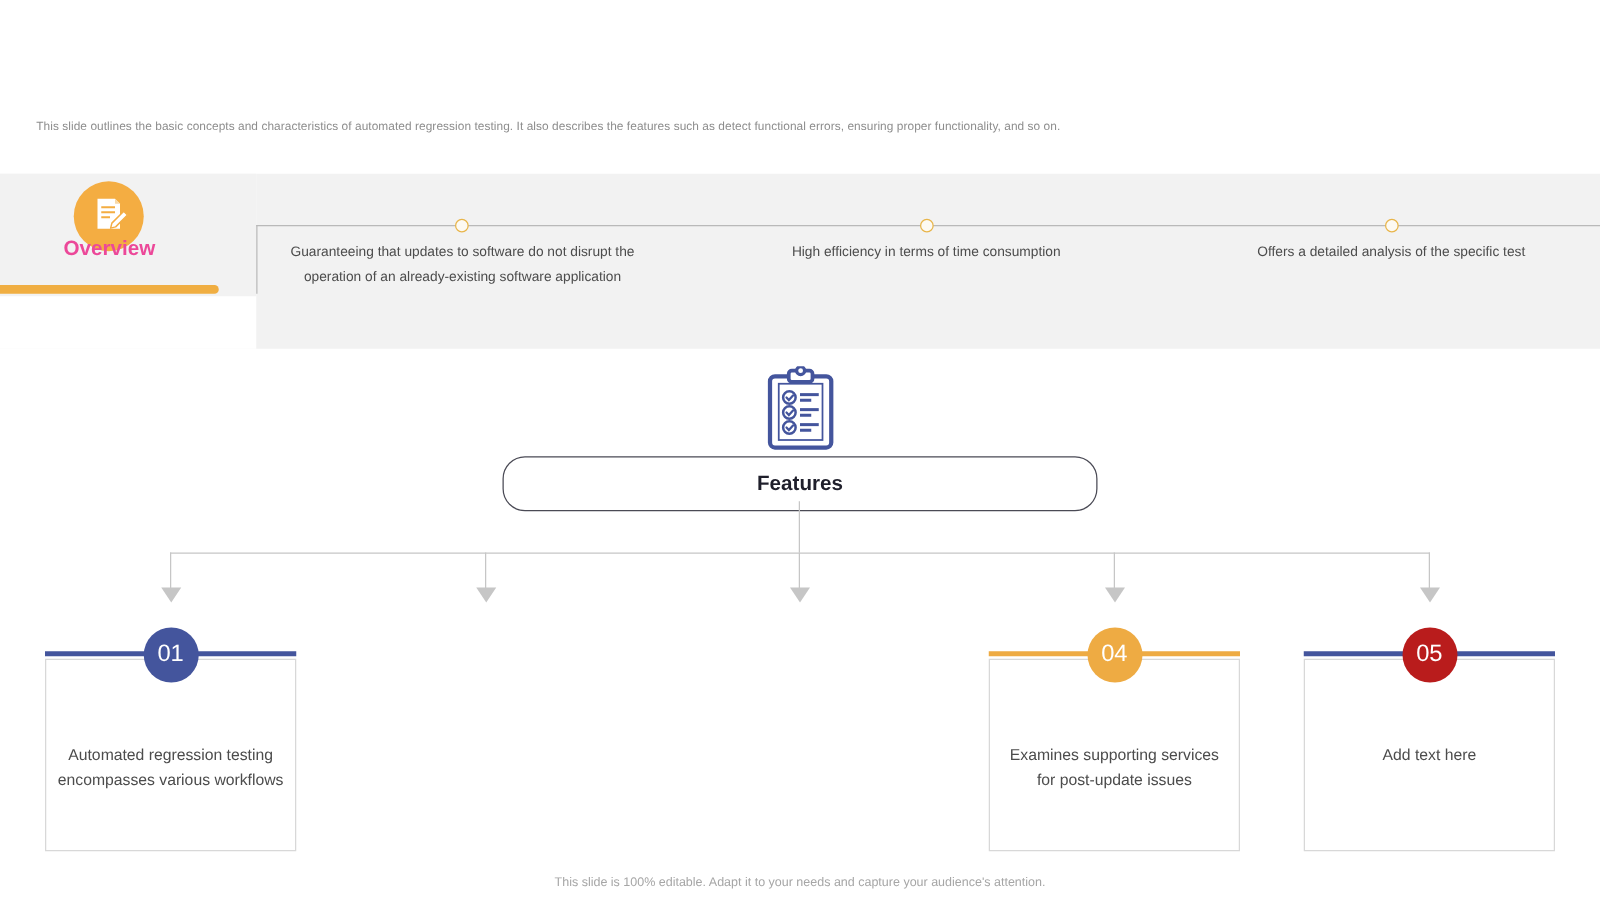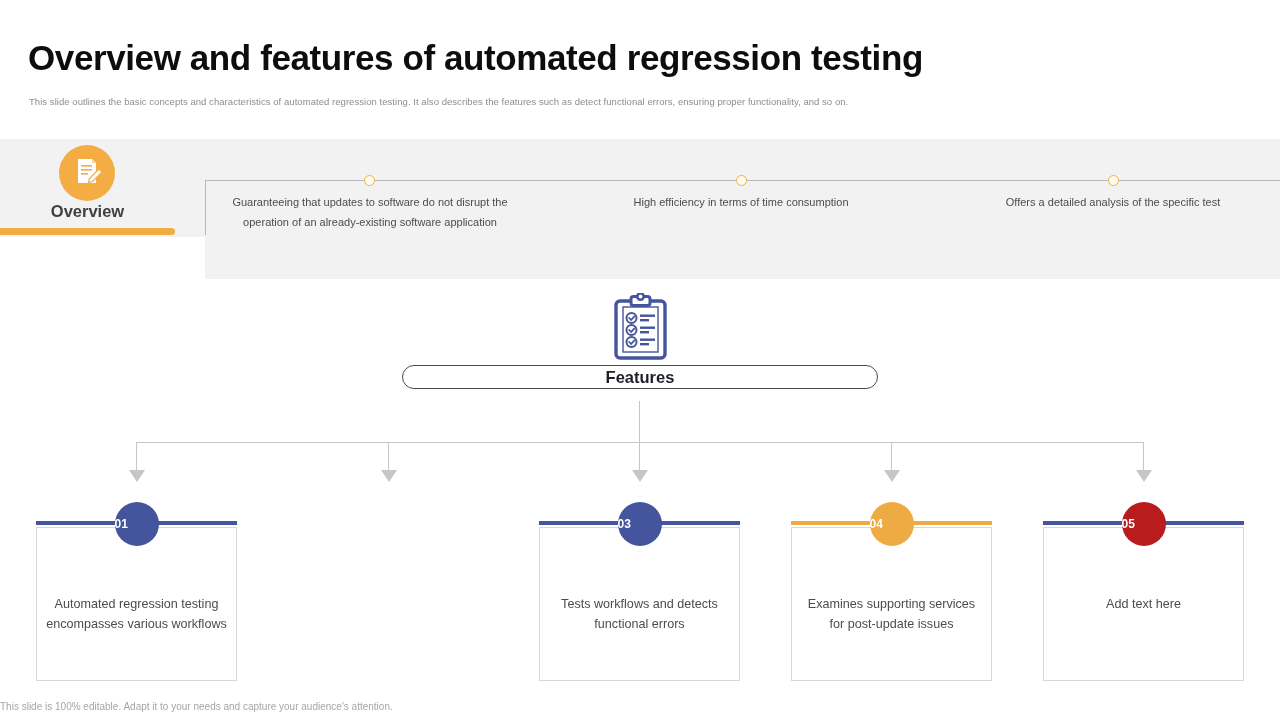--- a/index.html
+++ b/index.html
@@ -40,22 +40,22 @@
   .overview-bar {
     position: absolute; left: 0; top: 228px; width: 175px; height: 7px;
     background: #f0ae42; border-radius: 0 4px 4px 0;
   }
   .overview-circle {
     position: absolute; left: 59px; top: 145px; width: 56px; height: 56px;
     border-radius: 50%; background: #f4ad42;
     display: flex; align-items: center; justify-content: center;
   }
   .overview-label {
-    position: absolute; left: 0; top: 202px; width: 175px;
-    text-align: center; font-size: 16.5px; font-weight: 600; color: #404040;
+    position: absolute; left: 0; top: 190px; width: 175px;
+    text-align: center; font-size: 16.5px; font-weight: 600; color: #ec4899;
   }
 
   
   .tl-line {
     position: absolute; left: 205px; top: 180px; width: 1075px; height: 1px;
     background: #b9b9b9;
   }
   .tl-corner {
     position: absolute; left: 205px; top: 180px; width: 1px; height: 55px;
     background: #b9b9b9;
@@ -67,21 +67,21 @@
   .tl-item {
     position: absolute; top: 193px; width: 300px; text-align: center;
     font-size: 11px; color: #4c4c4c; line-height: 19.5px;
   }
 
   
   .clip-icon { position: absolute; left: 612px; top: 293px; width: 57px; height: 68px; }
 
   
   .features-pill {
-    position: absolute; left: 402px; top: 365px; width: 476px; height: 24px;
+    position: absolute; left: 402px; top: 365px; width: 476px; height: 44px;
     border: 1.3px solid #4a4a55; border-radius: 18px; background: #fff;
     display: flex; align-items: center; justify-content: center;
     font-size: 16.5px; font-weight: 600; color: #1f1f2b;
   }
 
   
   .conn { position: absolute; background: #c6c6c6; }
   .conn-stem { left: 639px; top: 401px; width: 1.3px; height: 41px; }
   .conn-h    { left: 136px; top: 441.5px; width: 1008px; height: 1.3px; }
   .conn-v    { width: 1.3px; top: 442px; height: 29px; }
@@ -94,40 +94,39 @@
   
   .card { position: absolute; top: 521px; width: 201px; height: 160px; }
   .card-topbar { position: absolute; left: 0; top: 0; width: 201px; height: 4px; }
   .card-box {
     position: absolute; left: 0; top: 6px; width: 201px; height: 154px;
     border: 1px solid #d8d8d8; background: #fff;
   }
   .card-num {
     position: absolute; top: -19px; left: 50%; transform: translateX(-50%);
     width: 44px; height: 44px; border-radius: 50%;
-    display: flex; align-items: center; justify-content: flex-start;
-    color: #fff; font-size: 12px; font-weight: 700;
+    display: flex; align-items: center; justify-content: center;
+    color: #fff; font-size: 19px; font-weight: 400;
   }
   .card-text {
     position: absolute; left: 8px; top: 42px; width: 185px;
     text-align: center; font-size: 12.6px; color: #4c4c4c; line-height: 19.5px; margin-top: 32px;
   }
 
   
   .footer {
-    position: absolute; left: 0; top: 701px; width: 1280px; text-align: left;
+    position: absolute; left: 0; top: 701px; width: 1280px; text-align: center;
     font-size: 10px; color: #a6a6a6;
   }
 </style>
 </head>
 <body>
 
 <div class="slide">
 
-  <div class="title">Overview and features of automated regression testing</div>
   <div class="subtitle">This slide outlines the basic concepts and characteristics of automated regression testing. It also describes the features such as detect functional errors, ensuring proper functionality, and so on.</div>
 
   <div class="overview-band"></div>
   <div class="overview-left"></div>
   <div class="overview-tab"></div>
   <div class="overview-bar"></div>
 
   <div class="overview-circle">
     <span>
       <svg width="30" height="30" viewBox="0 0 30 30">
@@ -198,28 +197,20 @@
   <div class="card" style="left:36px">
     <div class="card-topbar" style="background:#44559d"></div>
     <div class="card-box"></div>
     <div class="card-num" style="background:#44559d">
       <span>01</span>
     </div>
     <div class="card-text">Automated regression testing encompasses various workflows</div>
   </div>
 
 
-  <div class="card" style="left:539px">
-    <div class="card-topbar" style="background:#44559d"></div>
-    <div class="card-box"></div>
-    <div class="card-num" style="background:#44559d">
-      <span>03</span>
-    </div>
-    <div class="card-text">Tests workflows and detects functional errors</div>
-  </div>
 
   <div class="card" style="left:791px">
     <div class="card-topbar" style="background:#eeab43"></div>
     <div class="card-box"></div>
     <div class="card-num" style="background:#eeab43">
       <span>04</span>
     </div>
     <div class="card-text">Examines supporting services for post-update issues</div>
   </div>
 

